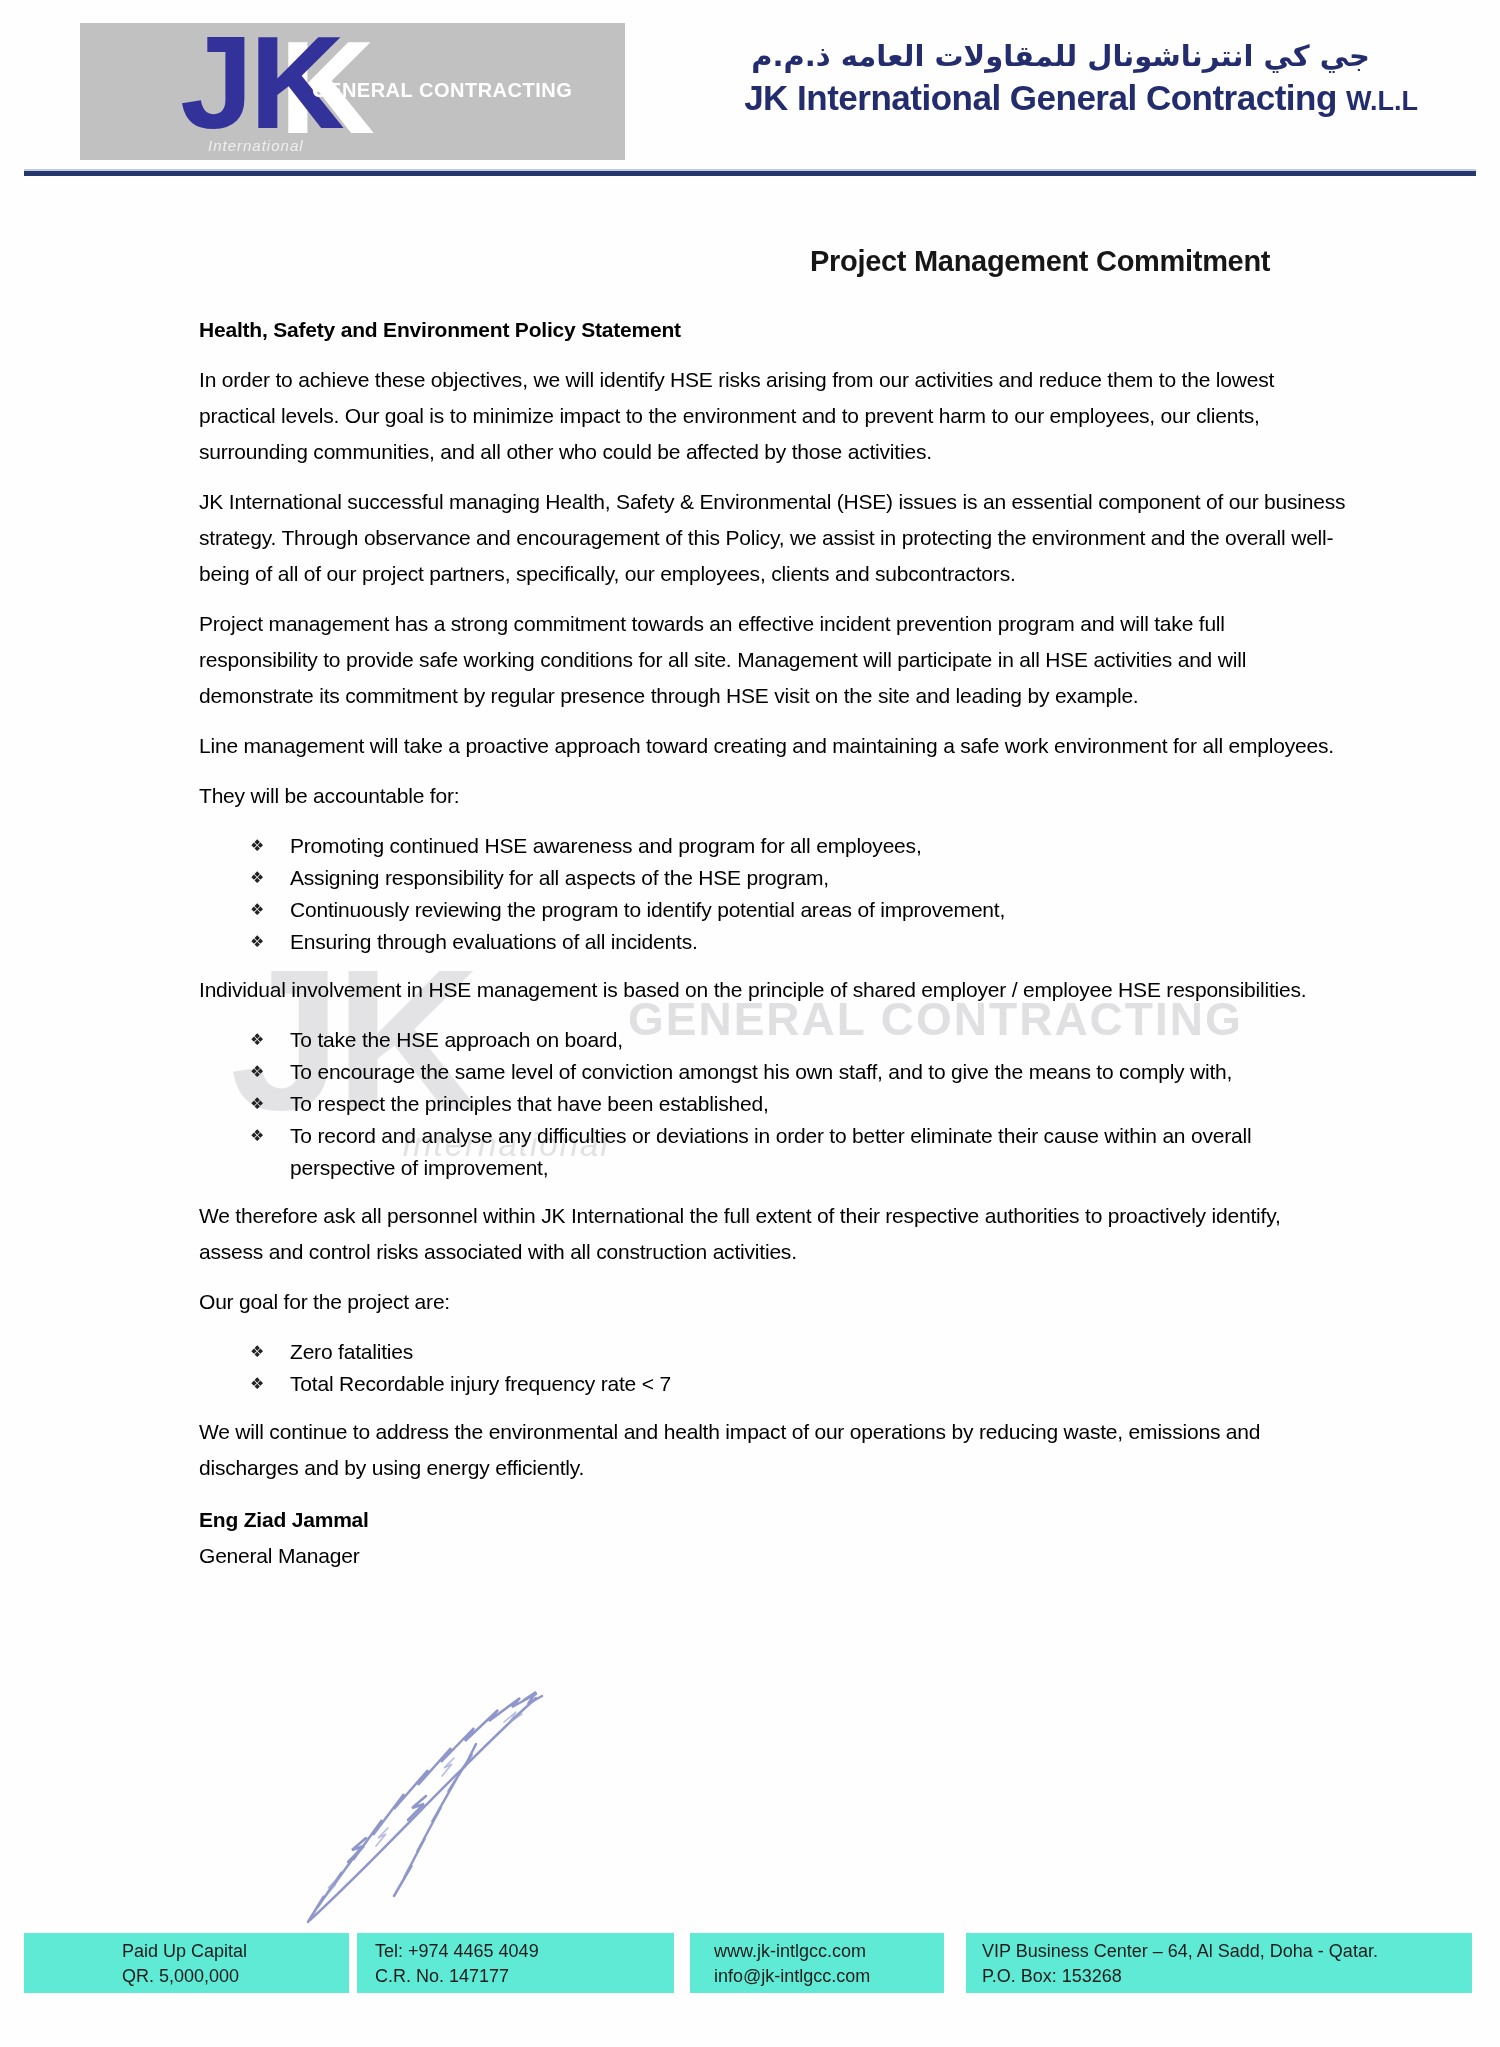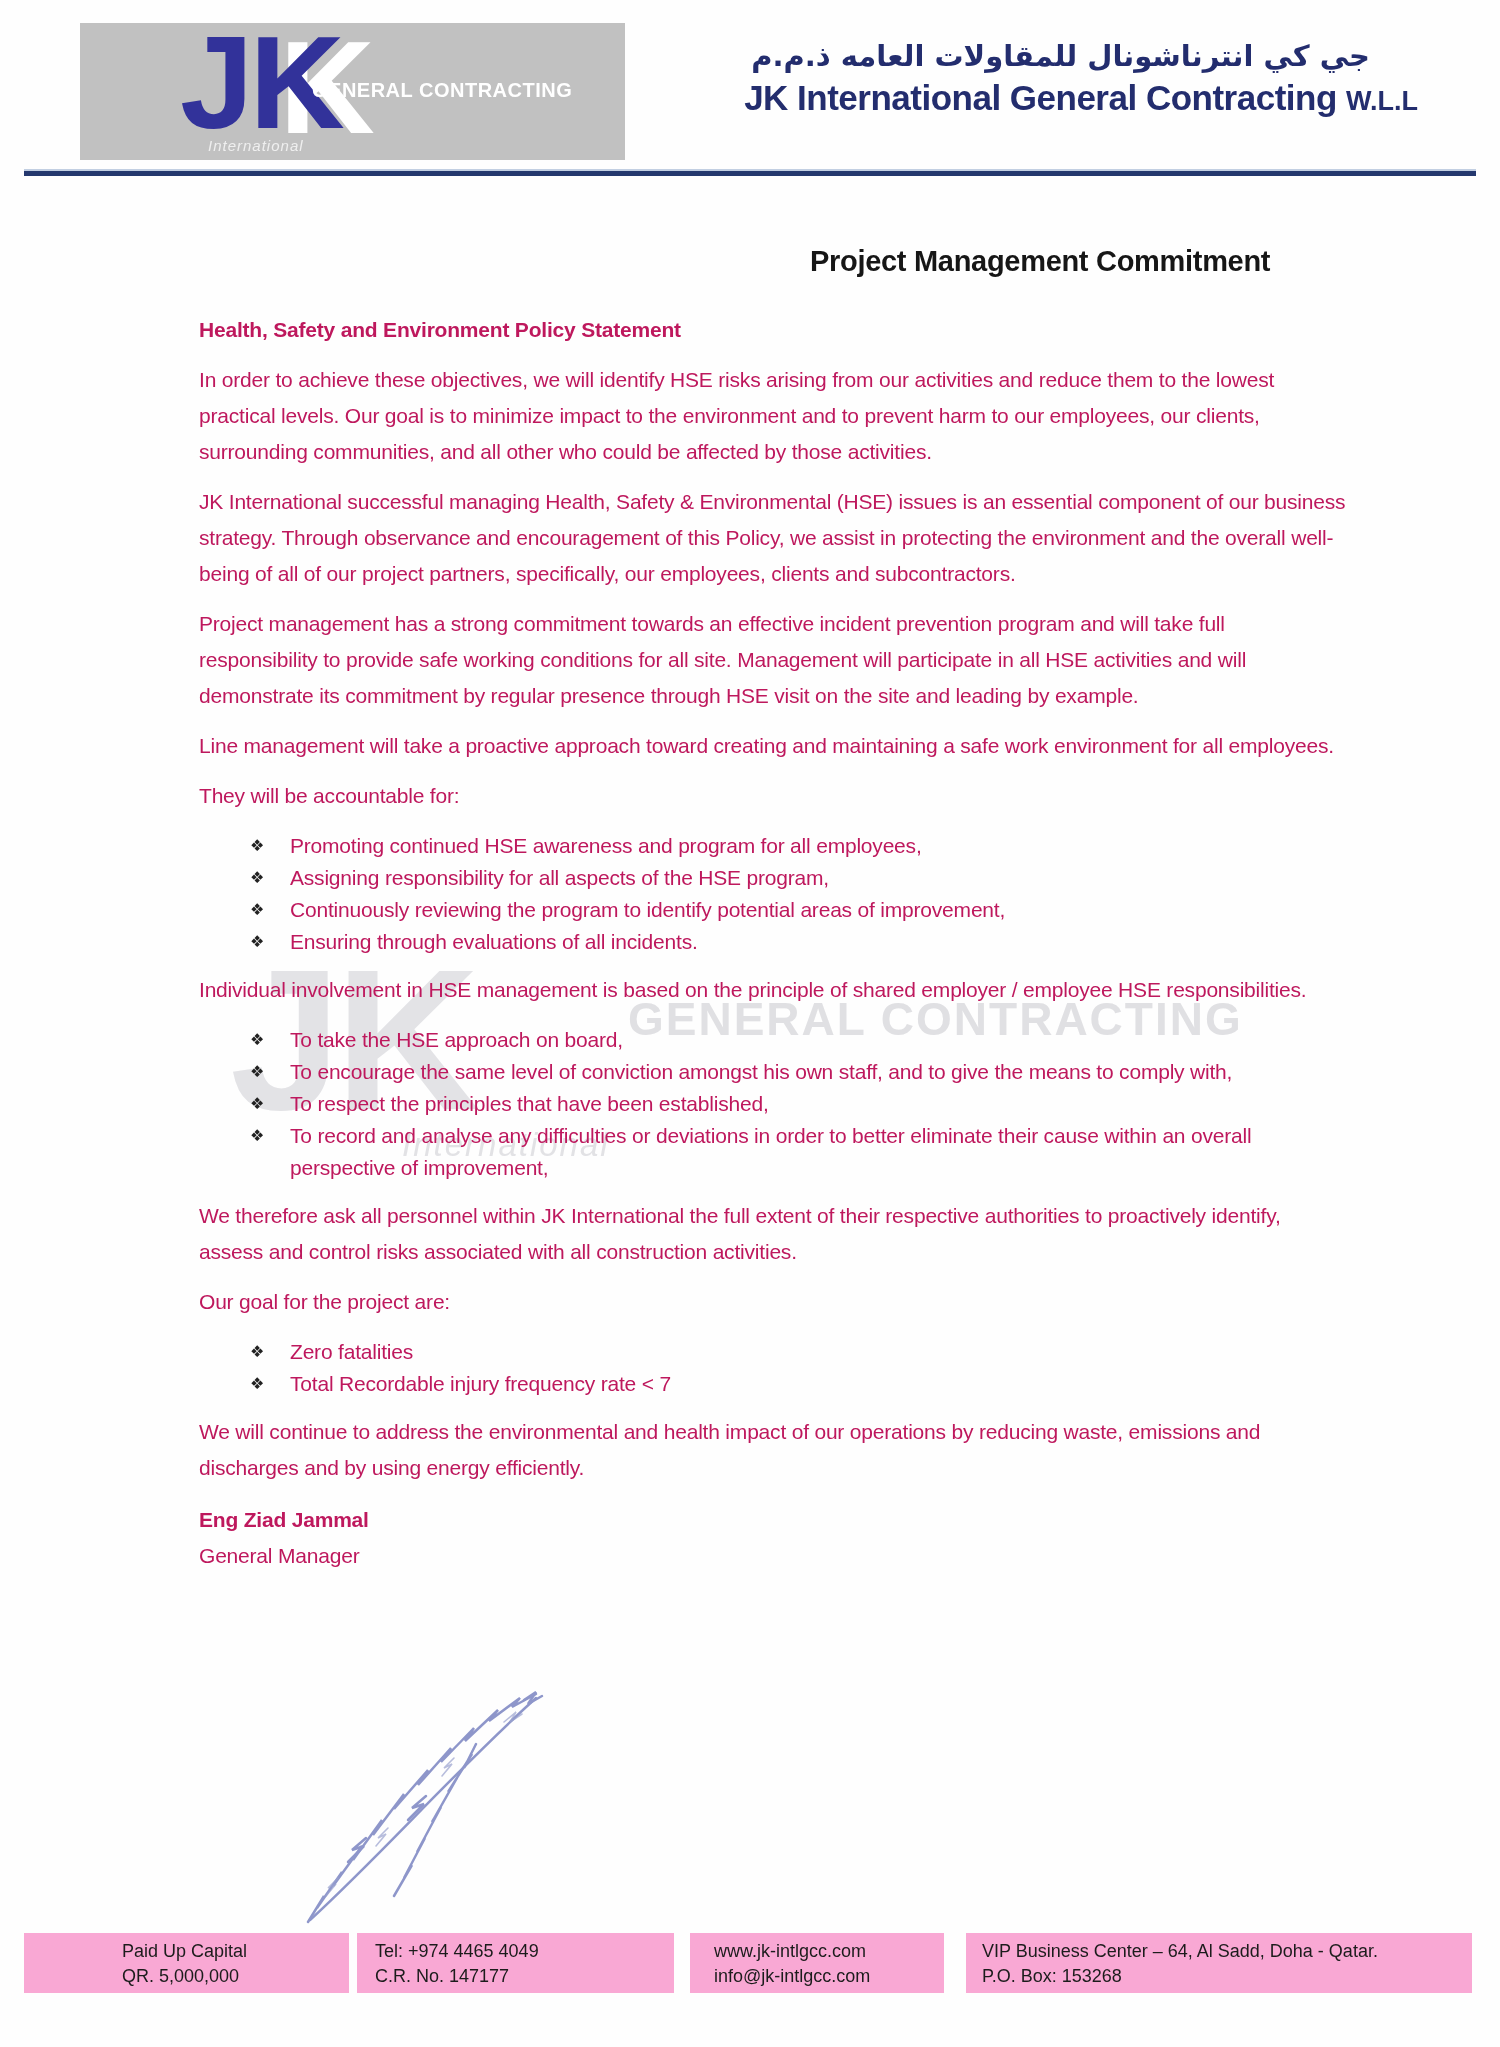--- a/index.html
+++ b/index.html
@@ -63,42 +63,42 @@
   }
 
   
   .doc-title {
     position:absolute; left:810px; top:245px; z-index:2;
     font-size:29px; font-weight:bold; color:#161616; letter-spacing:-0.3px;
     white-space:nowrap;
   }
   .doc {
     position:absolute; left:199px; top:312px; width:1150px; z-index:1;
-    font-size:21px; line-height:36px; letter-spacing:-0.2px; color:#be185d;
+    font-size:21px; line-height:36px; letter-spacing:-0.2px; color:#000000;
   }
   .doc .subtitle { font-weight:bold; margin:0; }
   .doc p { margin:14px 0 0 0; }
   .doc ul { margin:16px 0 14px 0; padding:0; list-style:none; }
   .doc li {
     position:relative; margin-left:51px; padding-left:40px;
     line-height:32px;
   }
   .doc li::before {
     content:"\2756"; position:absolute; left:0; top:0;
     font-size:16px; color:#222;
   }
   .sig-name { font-weight:bold; margin-top:16px !important; }
   .sig-role { margin-top:0 !important; }
 
   .signature-svg { position:absolute; left:278px; top:1688px; z-index:3; }
 
   
   .footer { position:absolute; left:0; top:1933px; width:1500px; height:60px; z-index:2; }
   .fcell {
-    position:absolute; top:0; height:60px; background:#f9a8d4;
+    position:absolute; top:0; height:60px; background:#5eead4;
     font-size:18px; line-height:25px; color:#1c1c1c;
     padding-top:6px; box-sizing:border-box;
   }
   .fcell div { white-space:nowrap; }
   .fc1 { left:24px;  width:325px; padding-left:98px; }
   .fc2 { left:357px; width:317px; padding-left:18px; }
   .fc3 { left:690px; width:254px; padding-left:24px; }
   .fc4 { left:966px; width:506px; padding-left:16px; }
 </style>
 </head>

